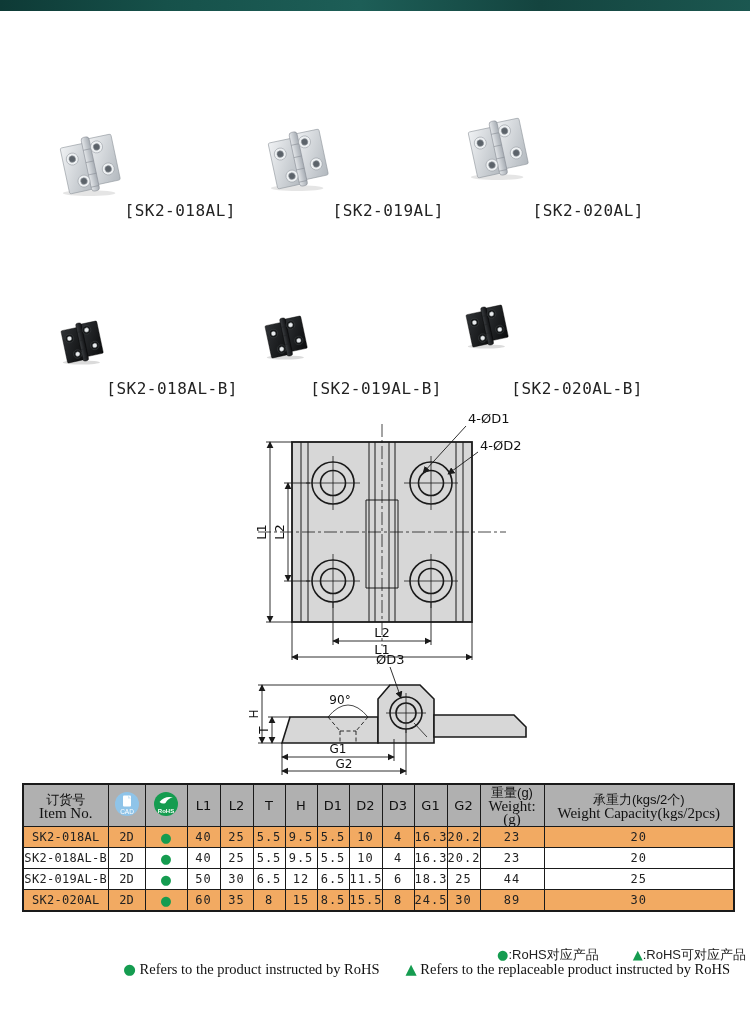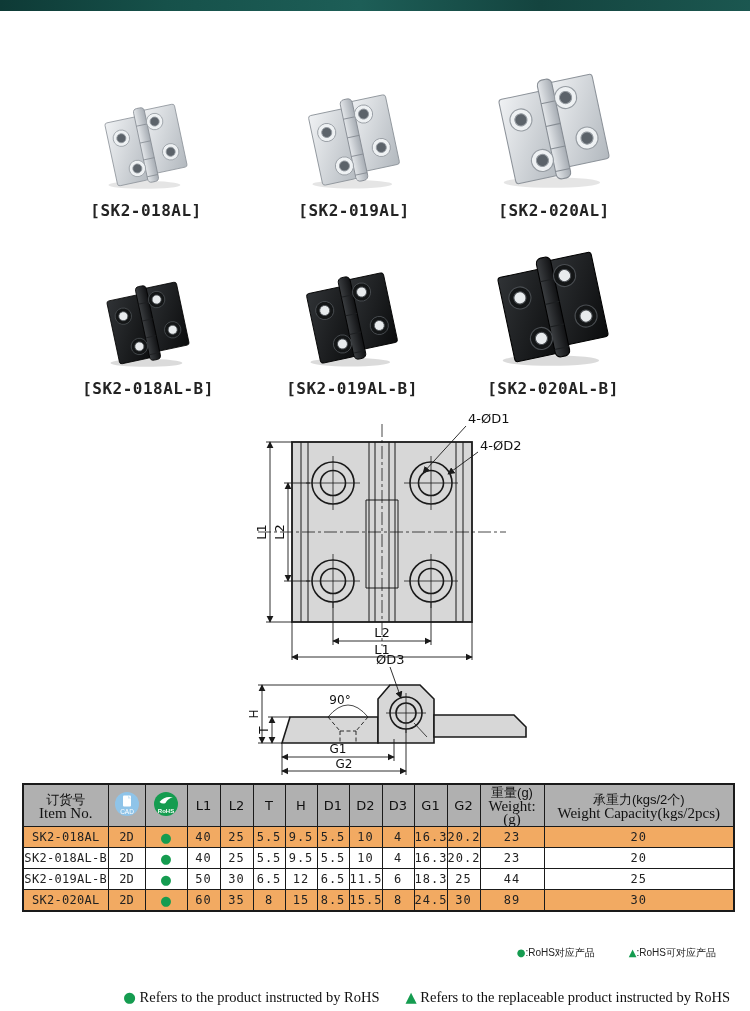--- a/index.html
+++ b/index.html
@@ -3,21 +3,21 @@
 <meta charset="utf-8">
 <style>
   html,body{margin:0;padding:0;background:#fff;}
   .page{position:relative;width:750px;height:1011px;background:#fff;overflow:hidden;
         font-family:"Liberation Sans",sans-serif;color:#1c1c1c;}
   .topbar{position:absolute;left:0;top:0;width:750px;height:11px;
           background:linear-gradient(90deg,#0e3a36 0%,#16514a 22%,#1d5e57 48%,#14443f 72%,#1b5750 100%);}
 
   
   .product{position:absolute;width:180px;height:180px;margin:0;display:flex;
-           flex-direction:column;align-items:center;justify-content:flex-end;font-weight:bold;}
+           flex-direction:row;align-items:flex-end;justify-content:flex-end;}
   .product svg{display:block;margin-bottom:9px;}
   .product figcaption{font-family:"DejaVu Sans Mono",monospace;font-size:16px;
            letter-spacing:.5px;color:#232323;line-height:19px;white-space:nowrap;}
   .p0{left:56px;top:40px;}  .p1{left:264px;top:40px;}  .p2{left:464px;top:40px;}
   .p3{left:58px;top:218px;} .p4{left:262px;top:218px;} .p5{left:463px;top:218px;}
 
   
   .drawfront{position:absolute;left:222px;top:410px;}
   .drawside{position:absolute;left:230px;top:651px;}
   .draw text{font-family:"DejaVu Sans",sans-serif;font-size:13px;fill:#111;}
@@ -33,24 +33,24 @@
   .th-cn{font-size:13px;color:#111;display:block;line-height:15px;}
   .th-en{font-family:"Liberation Serif",serif;font-size:15px;color:#111;display:block;line-height:13px;}
   .th-dim{font-family:"DejaVu Sans",sans-serif;font-size:13px;color:#111;}
   table.spec td{height:20px;font-family:"DejaVu Sans Mono",monospace;font-size:12px;color:#222;}
   td.item{font-size:11.5px;letter-spacing:.3px;}
   td.val{letter-spacing:1px;}
   tr.hl td{background:#f2aa62;}
   .dotmark{color:#159c50;font-size:13px;font-family:"DejaVu Sans",sans-serif;}
 
   
-  .fn1{position:absolute;right:34px;top:946px;font-size:10px;color:#222;white-space:nowrap;}
+  .fn1{position:absolute;right:4px;top:946px;font-size:13px;color:#222;white-space:nowrap;}
   .fn1 .gap{display:inline-block;width:34px;}
   .fn2{position:absolute;right:20px;top:961px;font-family:"Liberation Serif",serif;
-       font-size:14.5px;color:#111;white-space:nowrap;margin-top:28px;}
+       font-size:14.5px;color:#111;white-space:nowrap;}
   .fn2 .gap{display:inline-block;width:26px;}
   .mark{color:#159c50;font-family:"DejaVu Sans",sans-serif;}
   .hidden-defs{position:absolute;width:0;height:0;overflow:hidden;}
 </style>
 </head>
 <body>
 
 <div class="page">
 
   <div class="topbar"></div>

